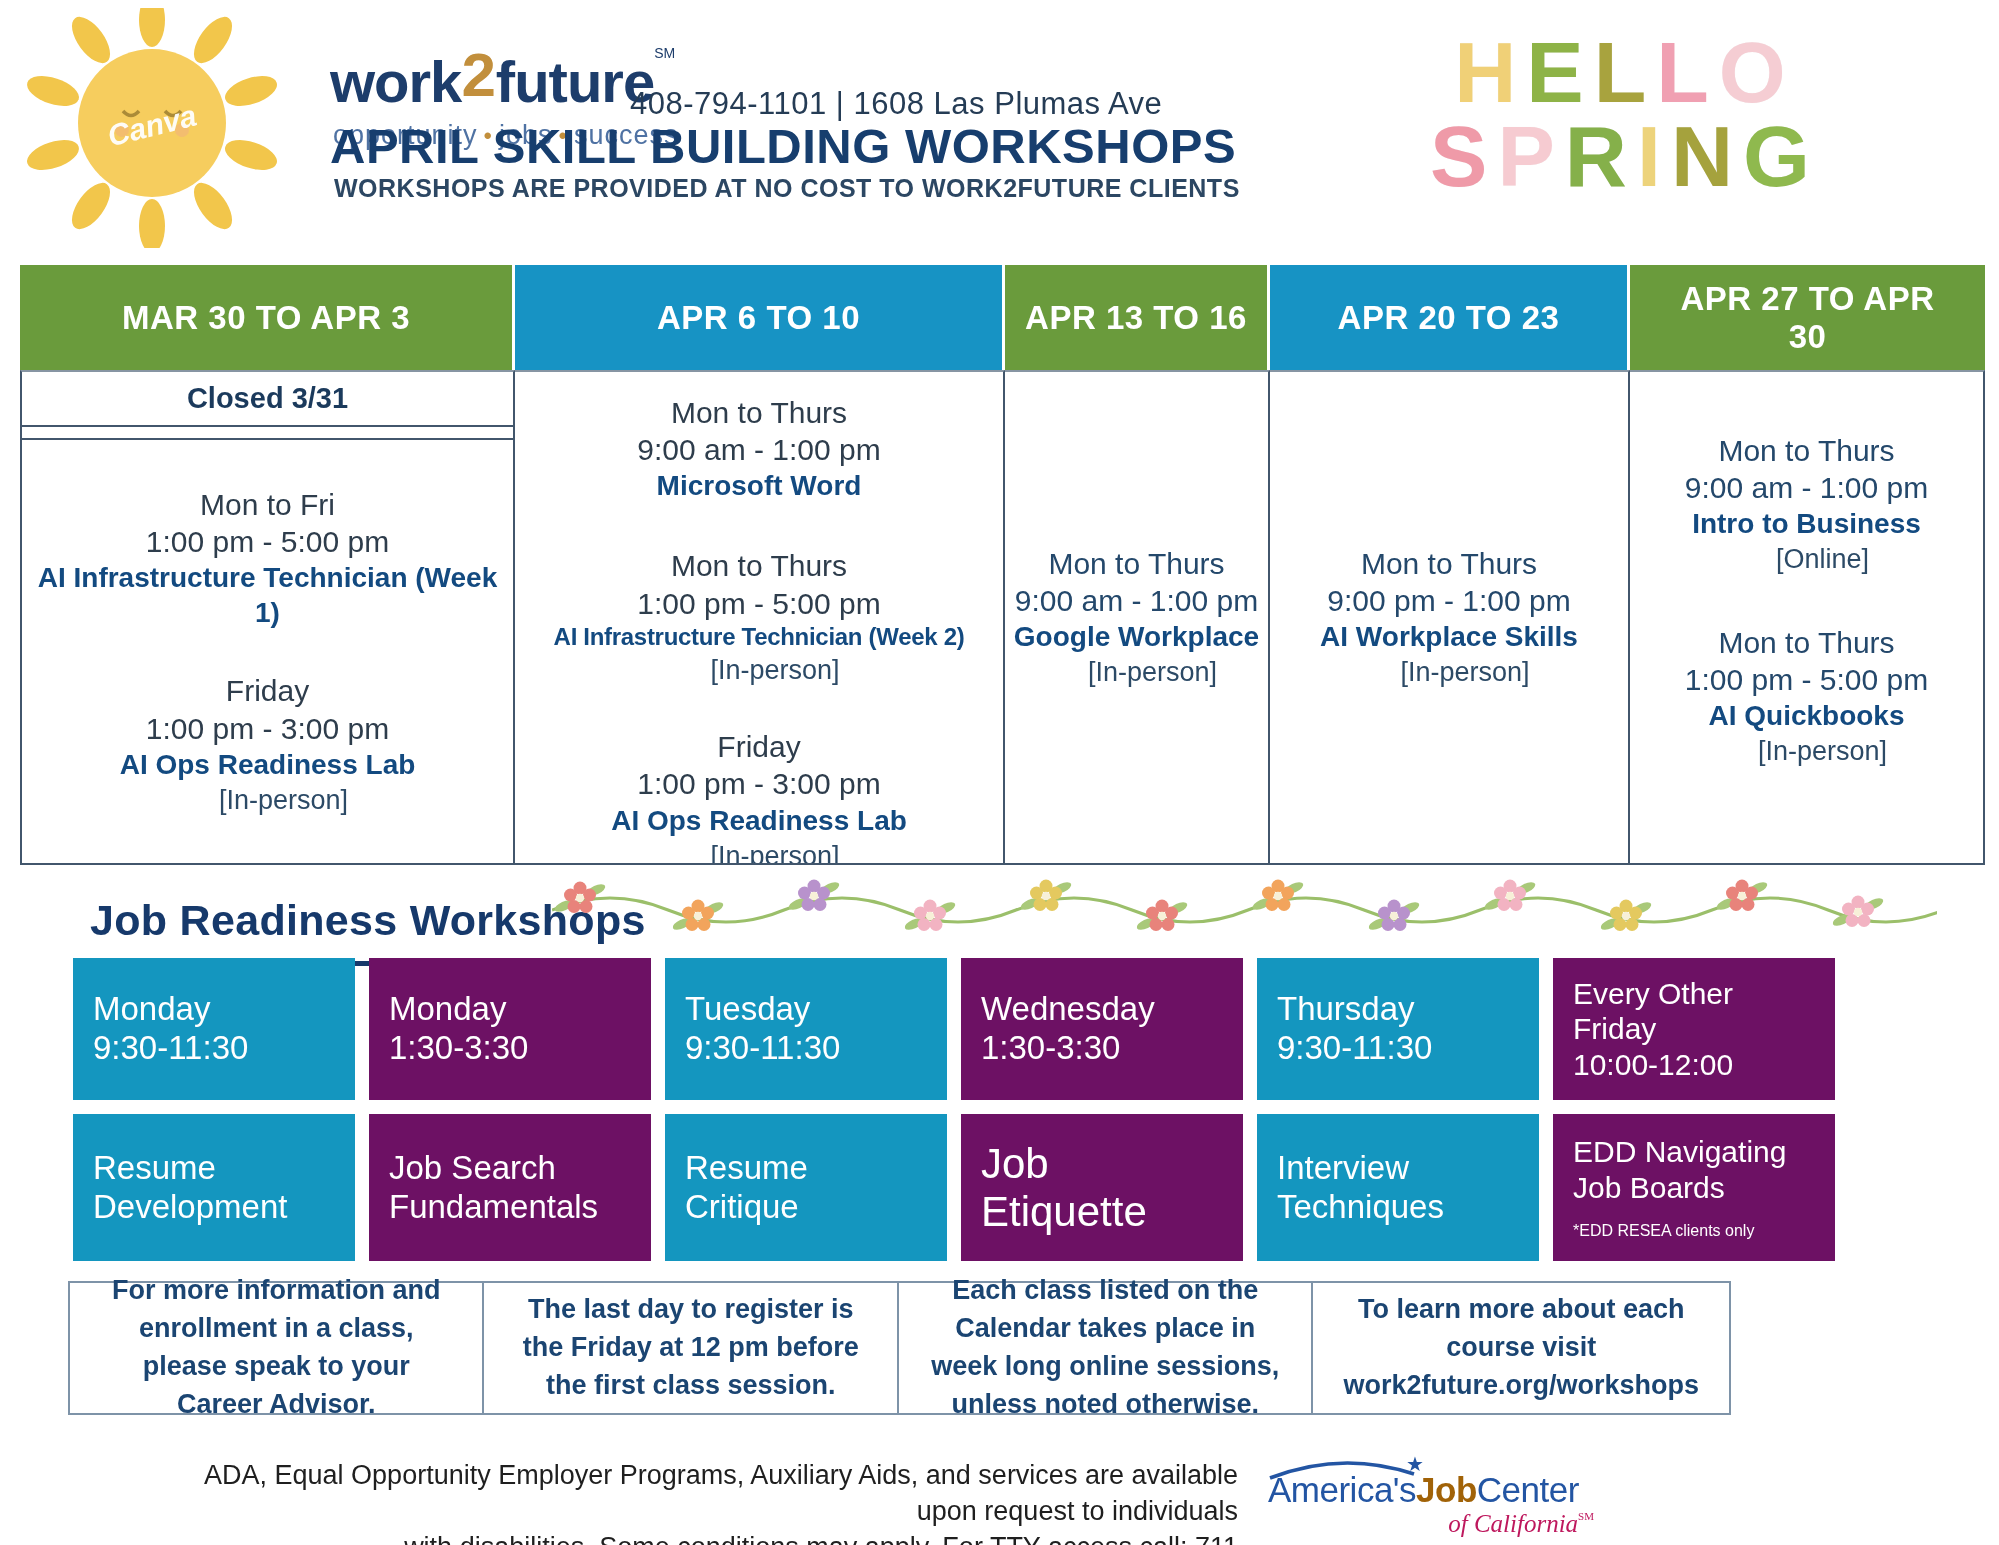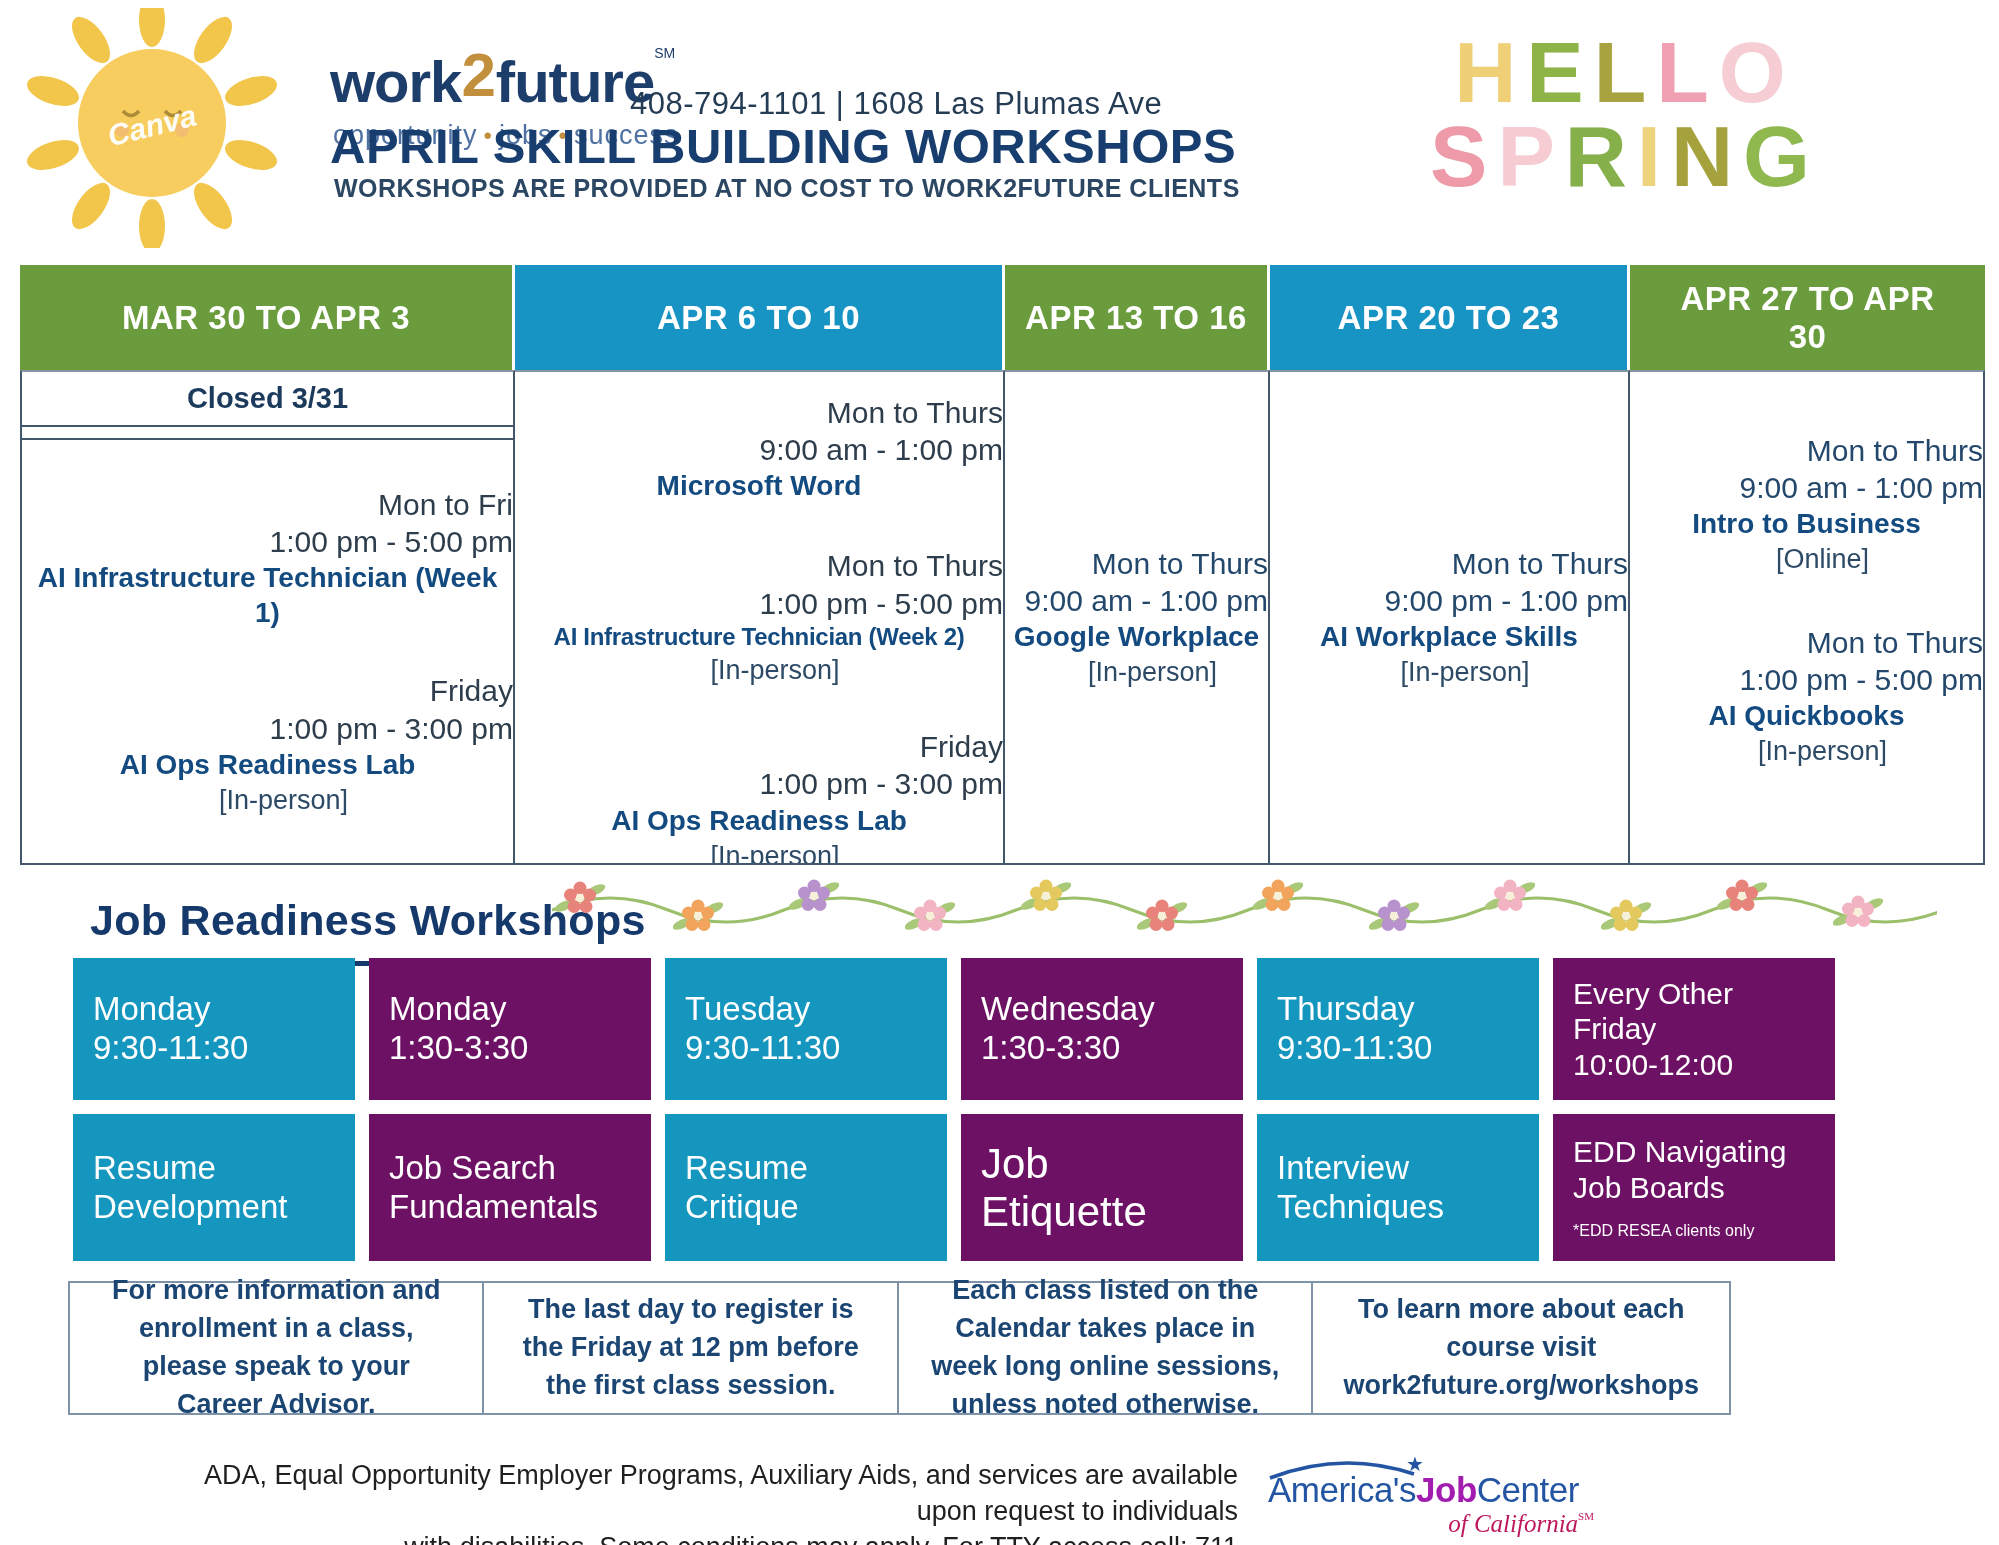--- a/index.html
+++ b/index.html
@@ -29,21 +29,21 @@
   .cal-head{height:105px;display:flex;align-items:center;justify-content:center;text-align:center;
     color:#fff;font-weight:bold;font-size:33px;letter-spacing:.5px;white-space:pre-line;line-height:1.15;}
   .cal-col:not(:last-child) .cal-head{border-right:3px solid #ffffff;}
   .head-green{background:#6a9b3c;} .head-blue{background:#1793c4;}
   .cal-body{background:#fff;height:495px;box-sizing:border-box;text-align:center;
     border-right:2px solid #42566c;border-bottom:2px solid #42566c;border-top:2px solid #8795a3;overflow:hidden;}
   .cal-col:first-child .cal-body{border-left:2px solid #42566c;}
   .closed-strip{height:53px;line-height:53px;font-weight:bold;font-size:29px;color:#1b3a5c;border-bottom:2px solid #42566c;}
   .closed-gap{height:11px;border-bottom:2px solid #42566c;}
   .sess{margin-bottom:26px;}
-  .sess .days,.sess .time{font-size:30px;color:#2e3d4c;line-height:1.24;text-align:right;}
+  .sess .days,.sess .time{font-size:30px;color:#2e3d4c;line-height:1.24;}
   .sess .course{font-size:28px;font-weight:bold;color:#134a80;line-height:1.25;white-space:pre-line;padding:0 8px;}
   .sess .course.small{font-size:24px;letter-spacing:-.3px;white-space:nowrap;padding:0;}
   .sess .mode{font-size:27px;color:#2c4a66;line-height:1.35;padding-left:32px;}
   .navy .days,.navy .time{color:#24486b;}
   .pad1{padding-top:46px;} .pad2{padding-top:22px;} .pad5{padding-top:60px;}
   .center-v{display:flex;flex-direction:column;justify-content:center;}
   .center-v .sess{margin-bottom:0;}
   
   .jr-title{position:absolute;left:90px;top:896px;font-size:43px;font-weight:bold;color:#16396b;
     border-bottom:5px solid #16396b;padding-bottom:16px;letter-spacing:.3px;}
@@ -61,21 +61,21 @@
   .info{position:absolute;left:68px;top:1281px;width:1663px;height:134px;display:flex;
     border:2px solid #7e93a8;box-sizing:border-box;background:#fff;}
   .info-cell{flex:1;border-right:2px solid #7e93a8;display:flex;align-items:center;justify-content:center;
     text-align:center;font-weight:bold;font-size:27px;color:#1b4572;line-height:1.4;padding:0 30px;box-sizing:border-box;}
   .info-cell:last-child{border-right:none;}
   
   .ada{position:absolute;left:180px;top:1458px;width:1058px;text-align:right;font-size:27px;color:#1f1f1f;
     line-height:1.33;white-space:pre-line;}
   .ajc{position:absolute;left:1268px;top:1470px;width:330px;}
   .ajc-line{font-size:35px;color:#2355a3;letter-spacing:-.5px;white-space:nowrap;}
-  .ajc-line .red{color:#a21caf;font-weight:bold;}
+  .ajc-line .red{color:#a16207;font-weight:bold;}
   .ajc-sub{font-family:"Liberation Serif",serif;font-style:italic;font-size:25px;color:#be185d;
     text-align:right;margin-top:0;padding-right:4px;}
   .ajc-sub .sm{font-size:11px;font-style:normal;vertical-align:top;}
   .ajc-arc{position:absolute;left:-4px;top:-16px;}
   .ajc-star{position:absolute;left:138px;top:-18px;color:#2355a3;font-size:20px;}
 </style>
 </head>
 <body>
 
 <div class="sun">

